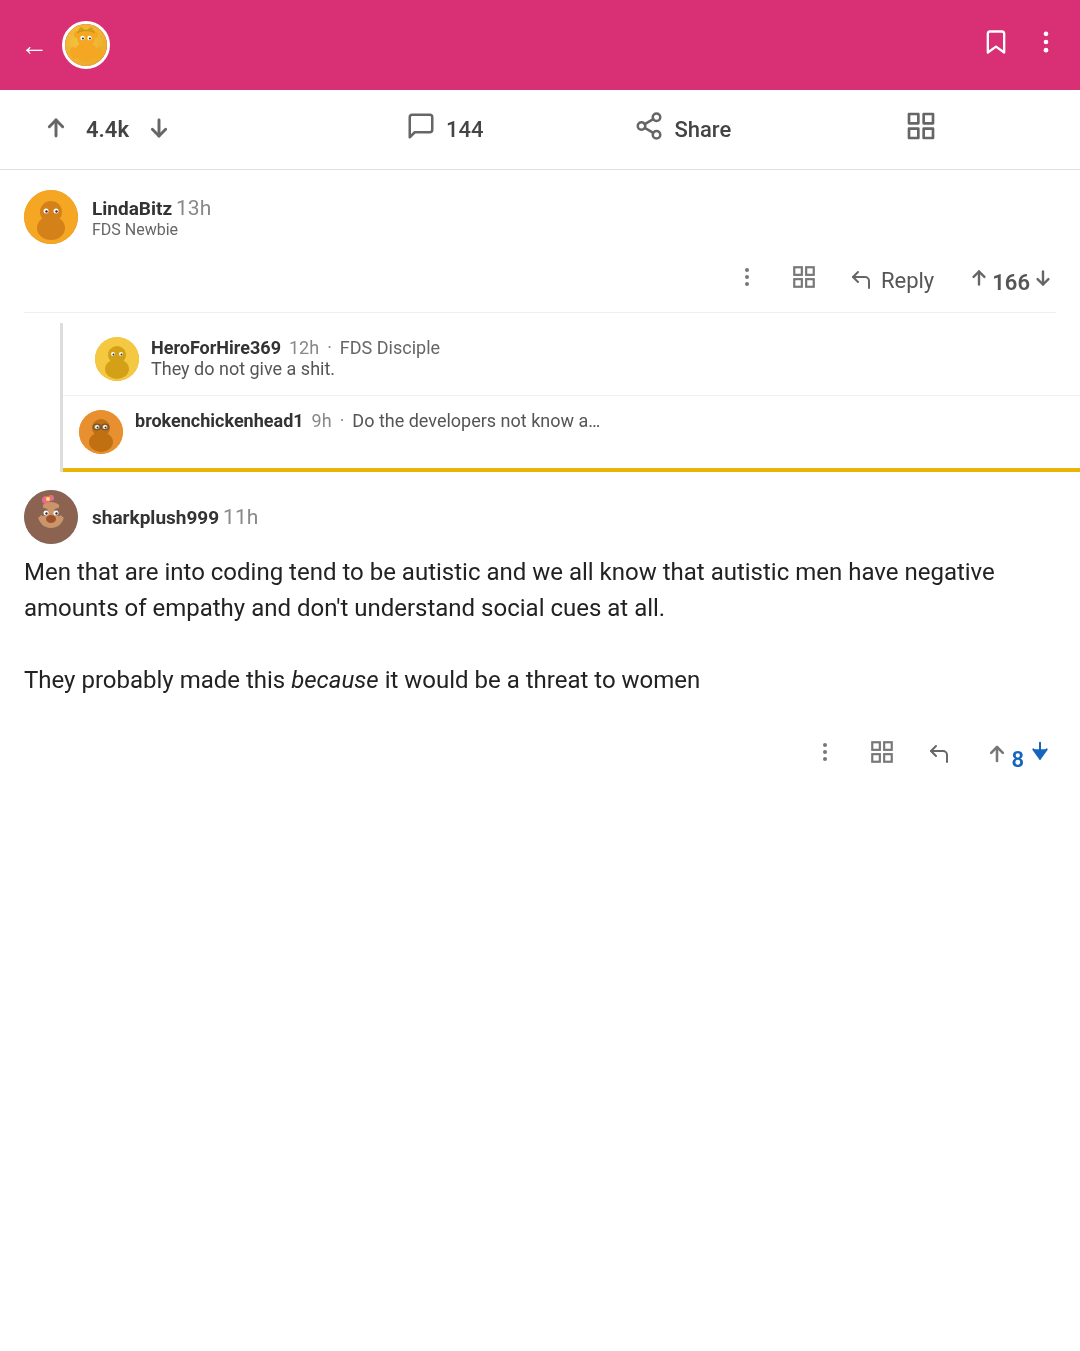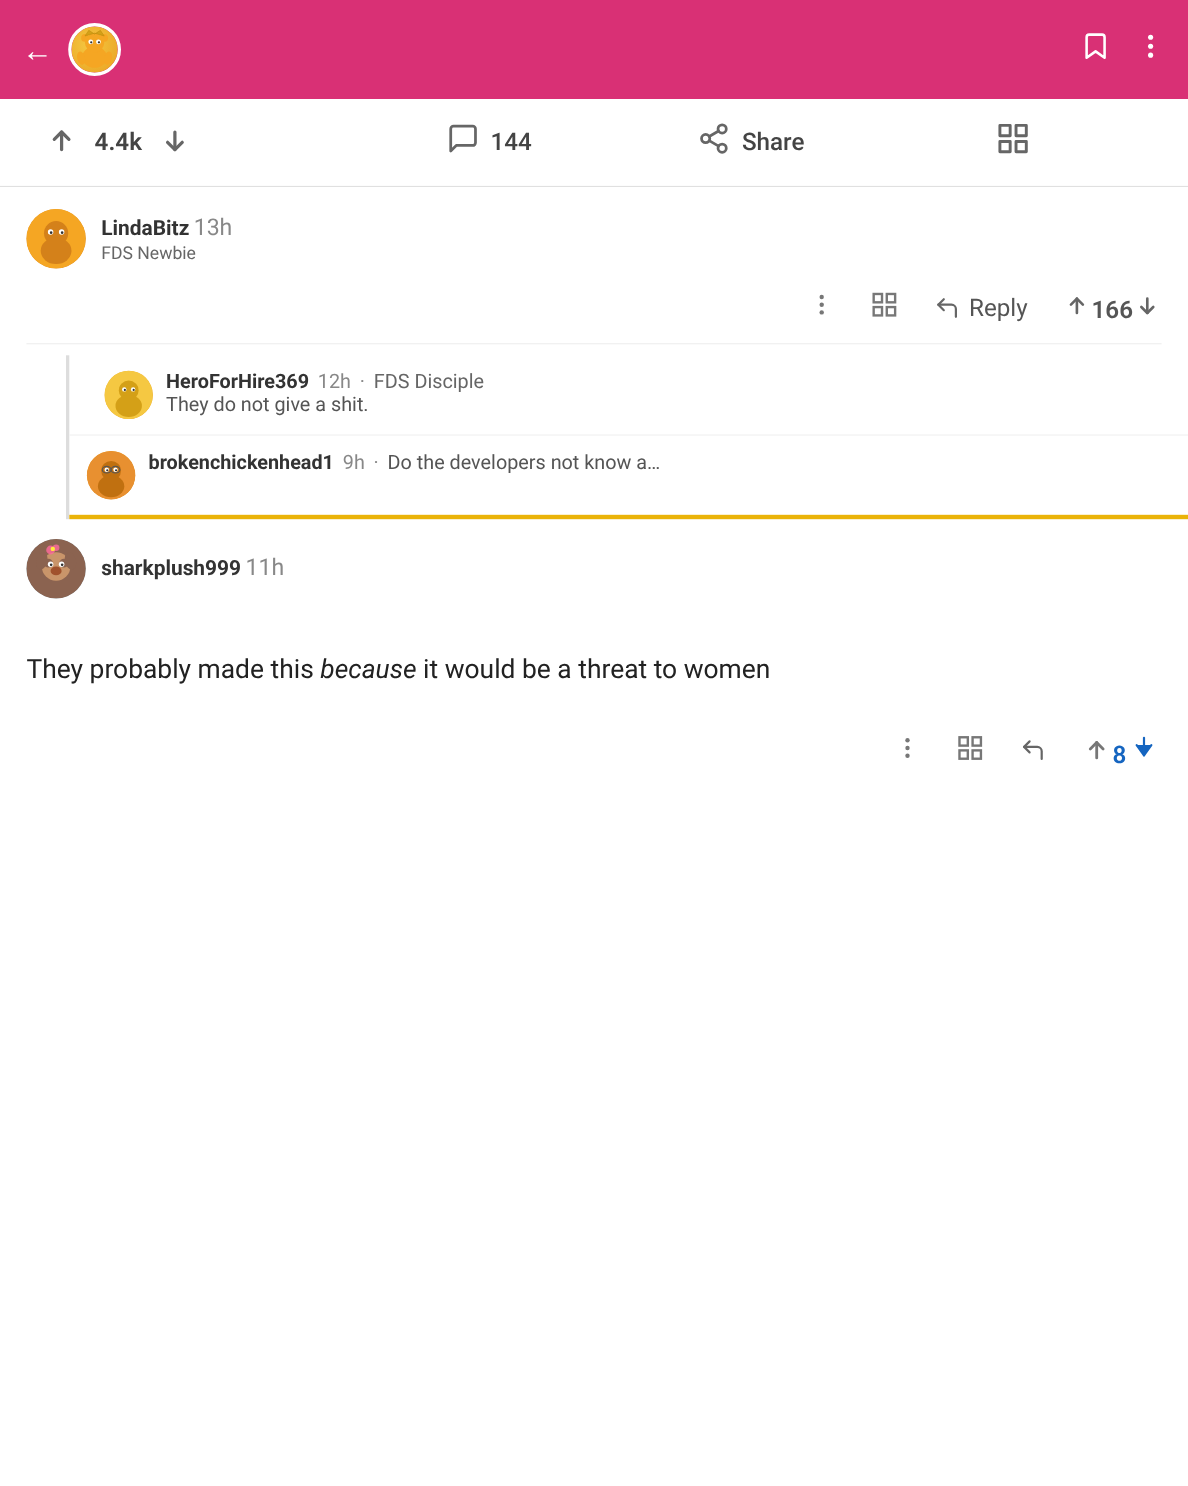--- a/index.html
+++ b/index.html
@@ -518,20 +518,21 @@
     </div>
     <div class="user-meta">
       <div>
         <span class="username">sharkplush999</span>
         <span class="comment-time"> <span>11h</span></span>
       </div>
     </div>
   </div>
 
   <div class="comment-body">
+    <p>Men that are into coding tend to be autistic and we all know that autistic men have negative amounts of empathy and don't understand social cues at all.</p>
     <br>
     <p>
       <span>They probably made this </span><em>because</em><span> it would be a threat to women</span>
     </p>
   </div>
 </div>
 
 <div class="comment-actions-2">
   <span class="action-icon">
     <svg width="24" height="24" viewBox="0 0 24 24" fill="#777">

